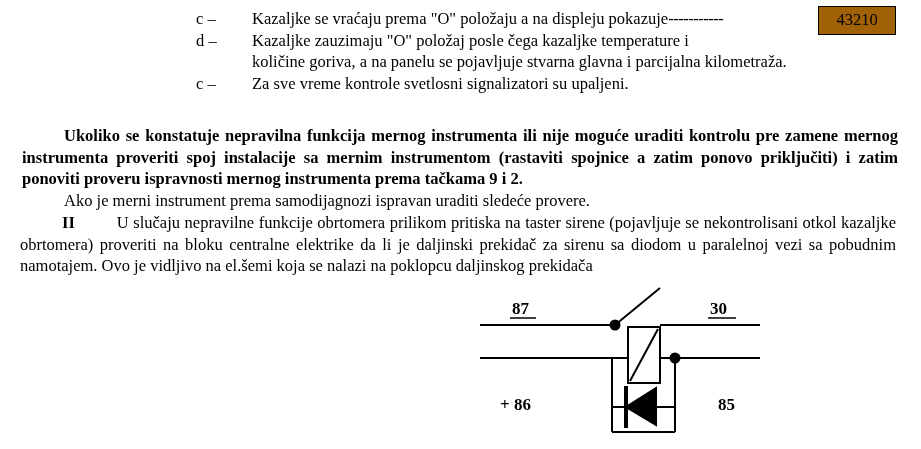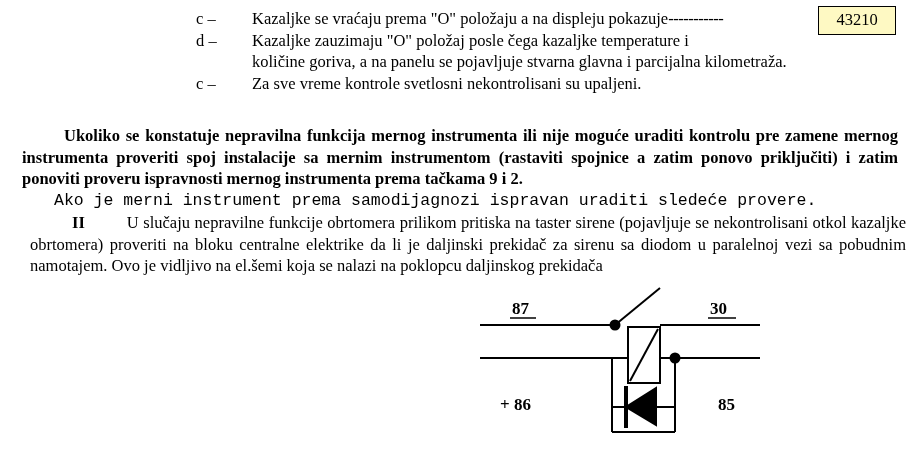--- a/index.html
+++ b/index.html
@@ -55,21 +55,21 @@
   .valuebox {
     position: absolute;
     left: 818px;
     top: 6px;
     width: 76px;
     height: 27px;
     border: 1px solid #000;
     font-size: 16.5px;
     line-height: 26px;
     text-align: center;
-    background: #fef9c3;
+    background: #a16207;
   }
 
   
   .para {
     position: absolute;
     font-size: 16.5px;
     line-height: 21.5px;
     text-align: justify;
   }
   .bold {
@@ -78,31 +78,30 @@
   .p1 {
     left: 22px;
     top: 125px;
     width: 876px;
   }
   .p1 .ind {
     display: inline-block;
     width: 42px;
   }
   .p2 {
-    left: 12px;
+    left: 22px;
     top: 190px;
     width: 876px;
-    font-family: Liberation Mono, monospace;
   }
   .p2 .ind {
     display: inline-block;
     width: 42px;
   }
   .p3 {
-    left: 30px;
+    left: 20px;
     top: 212px;
     width: 876px;
   }
   .p3 .ind {
     display: inline-block;
     width: 42px;
   }
   .p3 .gap {
     display: inline-block;
     width: 42px;
@@ -143,21 +142,21 @@
     <div class="row">
       <span class="marker">d –</span>
       <span class="rowtext">
         <span>Kazaljke zauzimaju "O" položaj posle čega kazaljke temperature i</span>
         <span class="cont"><span>količine goriva, a na panelu se pojavljuje </span><span class="uline">stvarna glavna i parcijalna kilometraža.</span></span>
       </span>
     </div>
 
     <div class="row">
       <span class="marker">c –</span>
-      <span class="rowtext">Za sve vreme kontrole svetlosni nekontrolisani su upaljeni.</span>
+      <span class="rowtext">Za sve vreme kontrole svetlosni signalizatori su upaljeni.</span>
     </div>
 
   </div>
 
   <div class="valuebox">43210</div>
 
   <div class="para p1 bold"><span class="ind"></span><span>Ukoliko se konstatuje nepravilna funkcija mernog instrumenta ili nije moguće uraditi kontrolu pre zamene mernog instrumenta proveriti spoj instalacije sa mernim instrumentom (rastaviti spojnice a zatim ponovo priključiti) i zatim ponoviti proveru ispravnosti mernog instrumenta prema tačkama 9 i 2.</span></div>
 
   <div class="para p2"><span class="ind"></span><span>Ako je merni instrument prema samodijagnozi ispravan uraditi sledeće provere.</span></div>
 

